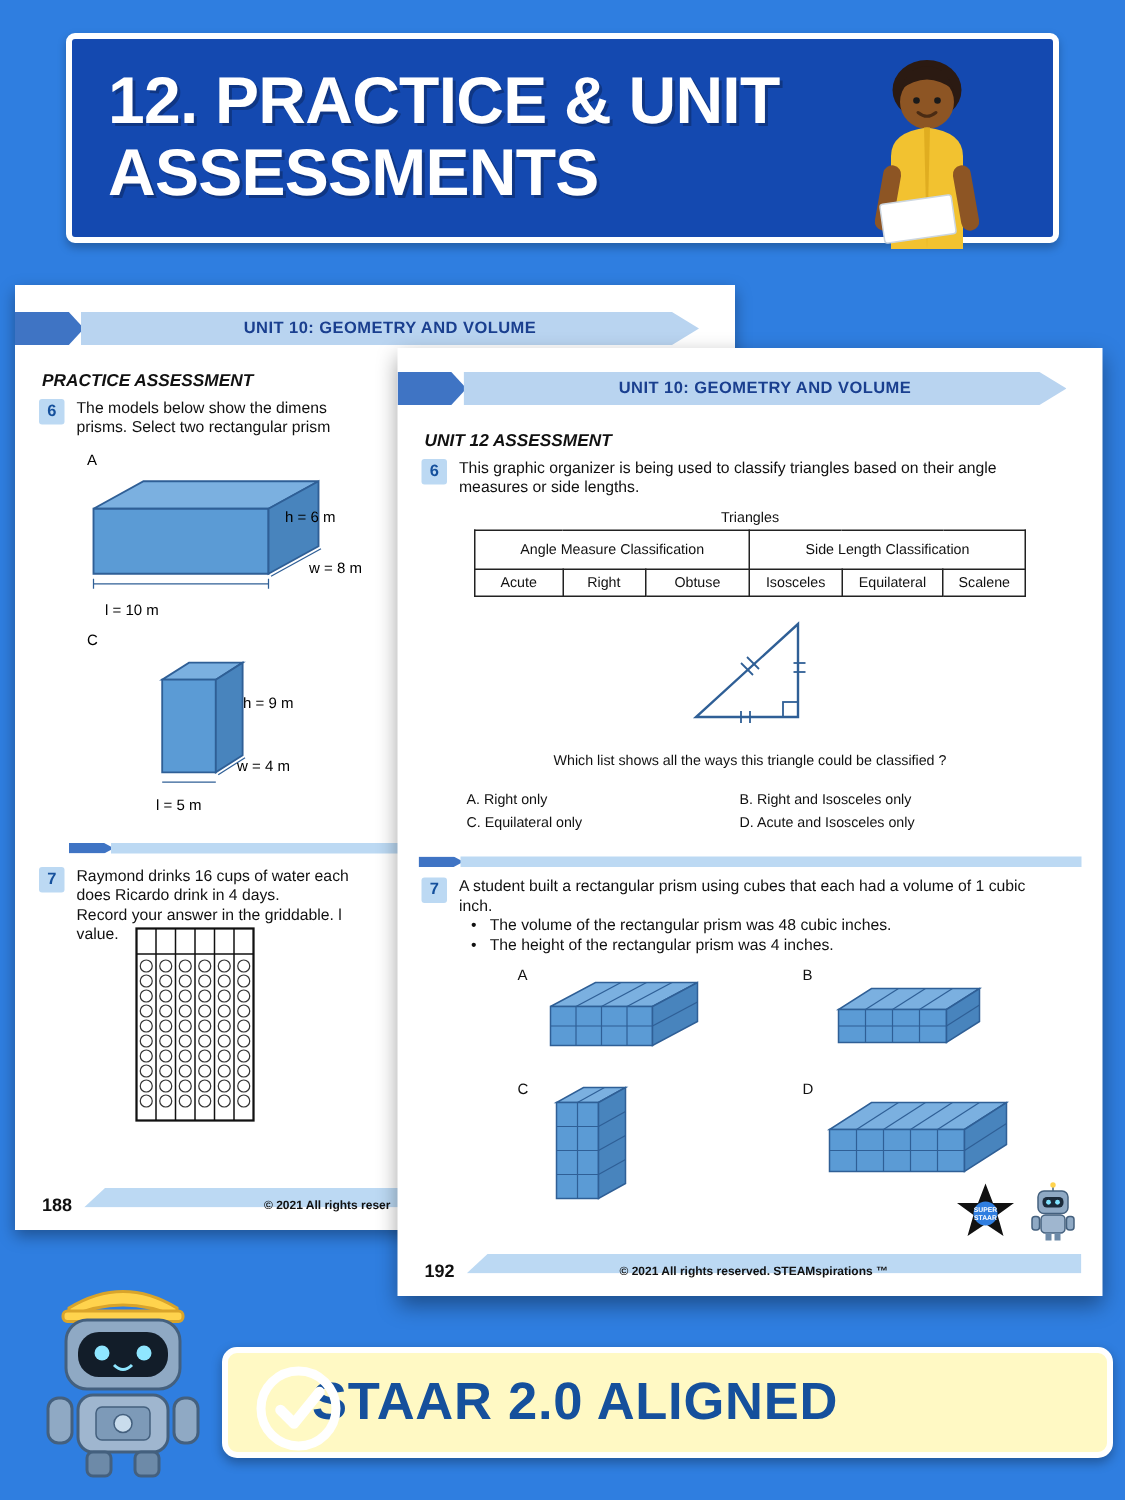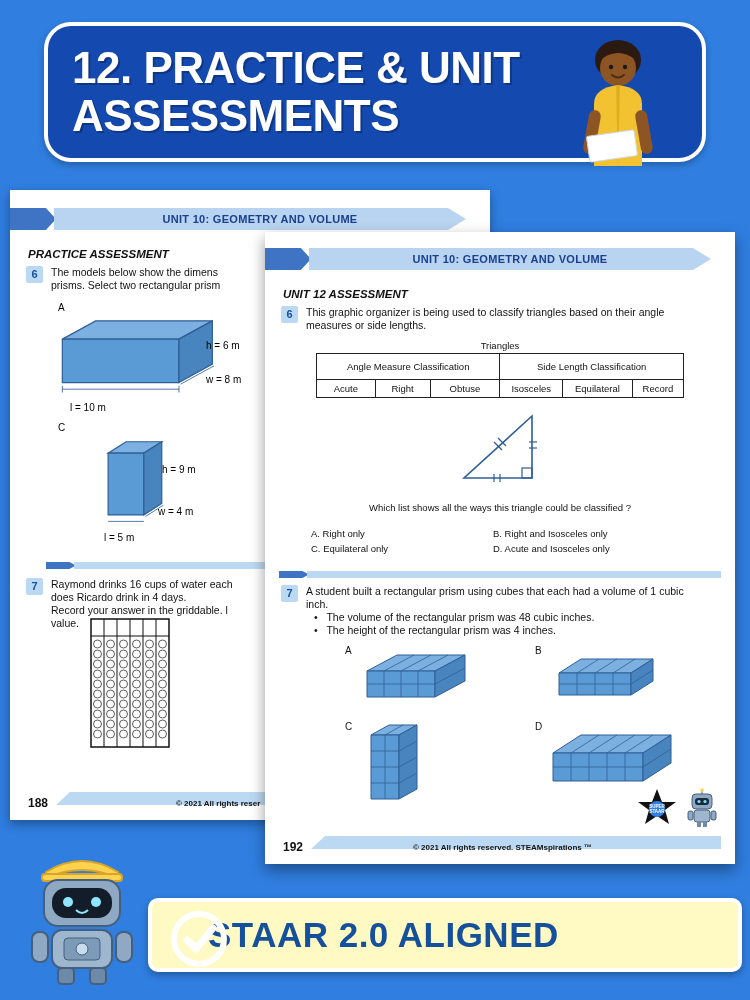--- a/index.html
+++ b/index.html
@@ -7,21 +7,21 @@
   body {
     width:750px; height:1000px;
     background:#2f7ee0;
     font-family:"Liberation Sans", sans-serif;
     position:relative;
     overflow:hidden;
   }
   
   .header-banner {
     position:absolute; left:44px; top:22px; width:662px; height:140px;
-    background:#1449b0; border:4px solid #ffffff; border-radius:27px;
+    background:#1449b0; border:4px solid #ffffff; border-radius:6px;
     box-shadow:0 3px 6px rgba(0,0,0,.25);
   }
   .header-title {
     position:absolute; left:24px; top:18px; width:520px;
     color:#ffffff; font-weight:bold; font-size:44px; line-height:48px;
     letter-spacing:-0.5px;
     text-shadow:2px 2px 0 rgba(0,0,0,.25);
   }
   
   .student { position:absolute; right:26px; top:12px; width:118px; height:128px; }
@@ -139,21 +139,21 @@
     <div style="position:absolute;left:48px;top:0;font-size:10px;">A</div>
     <svg viewBox="0 0 240 110" style="position:absolute;left:44px;top:12px;width:200px;height:92px;">
       <polygon points="10,30 150,30 190,8 50,8" fill="#7bb0e0" stroke="#2f5f96" stroke-width="1.5"></polygon>
       <polygon points="10,30 150,30 150,82 10,82" fill="#5b9bd5" stroke="#2f5f96" stroke-width="1.5"></polygon>
       <polygon points="150,30 190,8 190,60 150,82" fill="#4884bd" stroke="#2f5f96" stroke-width="1.5"></polygon>
       <line x1="10" y1="90" x2="150" y2="90" stroke="#2f5f96" stroke-width="1"></line>
       <line x1="10" y1="86" x2="10" y2="94" stroke="#2f5f96" stroke-width="1"></line>
       <line x1="150" y1="86" x2="150" y2="94" stroke="#2f5f96" stroke-width="1"></line>
       <line x1="152" y1="84" x2="192" y2="62" stroke="#2f5f96" stroke-width="1"></line>
     </svg>
-    <div style="position:absolute;left:196px;top:38px;font-size:10px;">h = 6 m</div>
+    <div style="position:absolute;left:180px;top:38px;font-size:10px;">h = 6 m</div>
     <div style="position:absolute;left:196px;top:72px;font-size:10px;">w = 8 m</div>
     <div style="position:absolute;left:60px;top:100px;font-size:10px;">l = 10 m</div>
   </div>
 
   <div style="position:relative;height:140px;margin-top:2px;">
     <div style="position:absolute;left:48px;top:0;font-size:10px;">C</div>
     <svg viewBox="0 0 160 120" style="position:absolute;left:90px;top:12px;width:130px;height:100px;">
       <polygon points="10,22 54,22 76,8 32,8" fill="#7bb0e0" stroke="#2f5f96" stroke-width="1.5"></polygon>
       <polygon points="10,22 54,22 54,98 10,98" fill="#5b9bd5" stroke="#2f5f96" stroke-width="1.5"></polygon>
       <polygon points="54,22 76,8 76,84 54,98" fill="#4884bd" stroke="#2f5f96" stroke-width="1.5"></polygon>
@@ -283,21 +283,21 @@
           <tr>
         <td colspan="3" style="width:184px;height:26px;">Angle Measure Classification</td>
         <td colspan="3" style="width:184px;">Side Length Classification</td>
       </tr>
       <tr>
         <td>Acute</td>
         <td>Right</td>
         <td>Obtuse</td>
         <td>Isosceles</td>
         <td>Equilateral</td>
-        <td>Record</td>
+        <td>Scalene</td>
       </tr>
     </tbody>
       </table>
   </div>
 
   <svg style="display:block;margin:14px auto 0;width:108px;height:72px;" viewBox="0 0 108 72">
     <polygon points="86,4 18,66 86,66" fill="none" stroke="#2f5f96" stroke-width="1.6"></polygon>
     <rect x="76" y="56" width="10" height="10" fill="none" stroke="#2f5f96" stroke-width="1.2"></rect>
     <g stroke="#2f5f96" stroke-width="1.2">
       <line x1="83" y1="30" x2="91" y2="30"></line>

